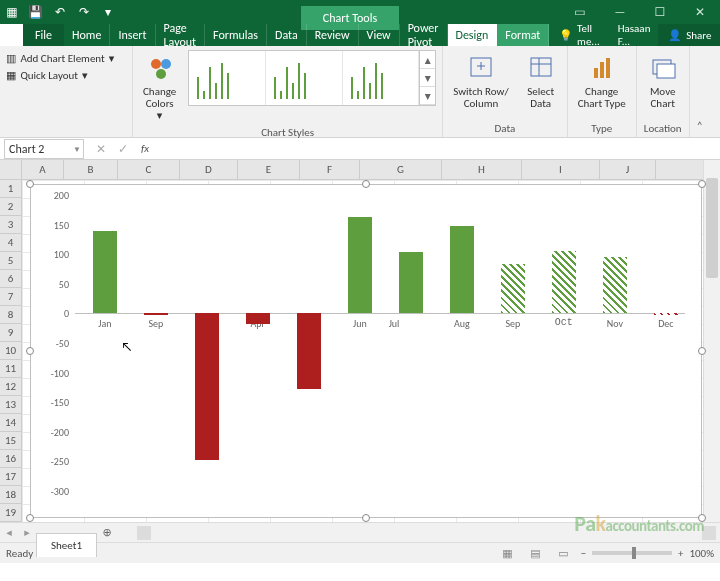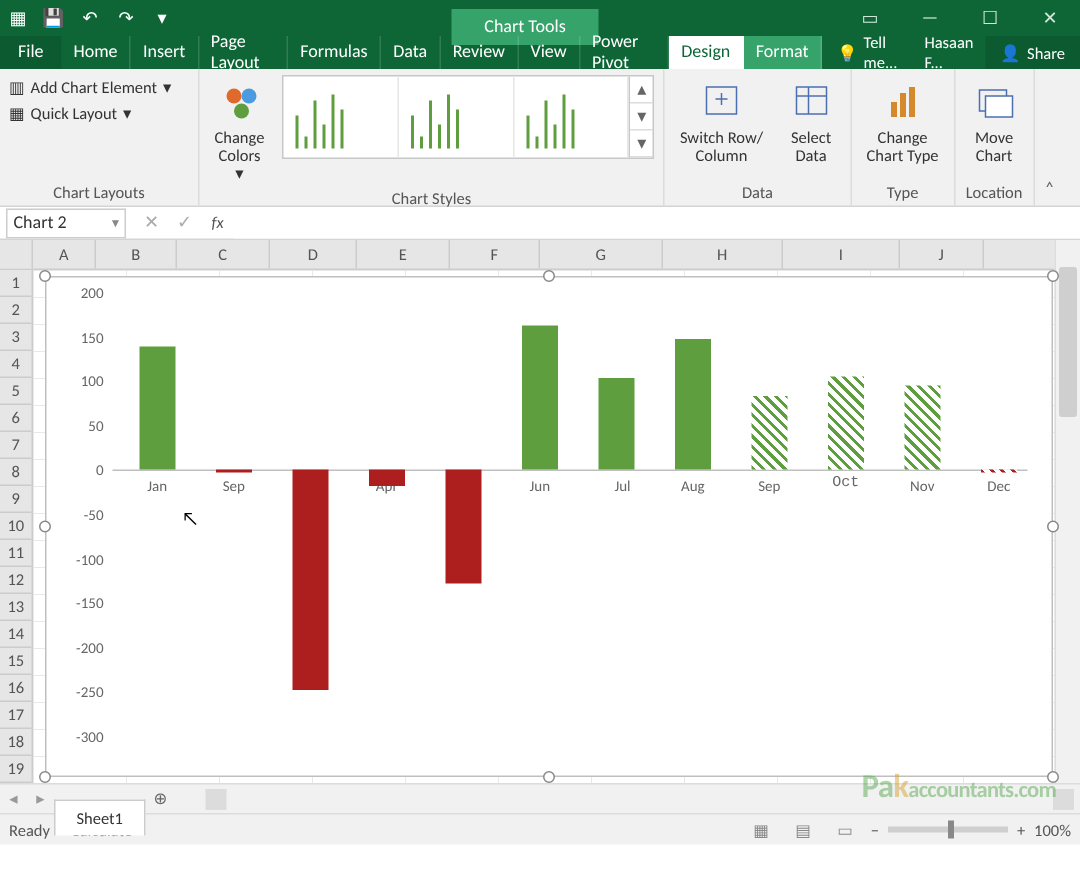--- a/index.html
+++ b/index.html
@@ -10,21 +10,21 @@
   .tb-left { display: flex; align-items: center; }
   .tb-icon { width: 24px; height: 24px; display: flex; align-items: center; justify-content: center; color: #fff; }
   .tb-spacer { flex: 1; display: flex; align-items: center; justify-content: center; gap: 6px; }
   .tb-filename { color: #cfe8da; font-size: 12px; }
   .chart-tools { background: #36a36a; color: #fff; padding: 3px 22px; height: 24px; display: flex; align-items: center; font-size: 12px; margin-left: 20px; margin-top: 12px; }
   .tb-right { display: flex; align-items: center; }
   .tb-btn { width: 40px; height: 24px; display: flex; align-items: center; justify-content: center; color: #cfe8da; }
   .tb-close { width: 40px; }
 
   
-  .tabs { height: 22px; background: #0e6637; display: flex; align-items: stretch; }
+  .tabs { height: 22px; background: #0e6637; display: flex; align-items: stretch; margin-left: 23px; }
   .tab { padding: 0 8px; display: flex; align-items: center; color: #fff; font-size: 12px; border-right: 1px solid rgba(255,255,255,0.15); cursor: pointer; }
   .file-tab { background: #0b5a30; padding: 0 12px; border-right: none; }
   .tab.active { background: #fff; color: #0e6637; }
   .tab.context { background: #ffffff; }
   .tabs-right { margin-left: auto; display: flex; align-items: center; color: #fff; font-size: 11px; }
   .tell-me { padding: 0 10px; display: flex; align-items: center; gap: 4px; }
   .user { padding: 0 8px; }
   .share-btn { background: #0b5a30; padding: 0 10px; display: flex; align-items: center; gap: 4px; height: 22px; }
 
   
@@ -167,21 +167,20 @@
           <span>Add Chart Element</span>
           <span>▾</span>
         </div>
         <div class="layout-item">
           <span>▦</span>
           <span>Quick Layout</span>
           <span>▾</span>
         </div>
       </div>
     </div>
-    <div class="group-label">Chart Layouts</div>
   </div>
 
   <div class="group">
     <div class="group-body">
       <div class="ctrl">
         <div class="icon">
           <svg width="28" height="28">
               <circle cx="10" cy="10" r="5" fill="#e06a2c"></circle>
               <circle cx="20" cy="10" r="5" fill="#4c9adf"></circle>
               <circle cx="15" cy="20" r="5" fill="#5f9e3e"></circle>
@@ -372,21 +371,21 @@
             <div class="xlabel" style="left: 80.85px; top: 118.4px;">Sep</div>
             <div class="bar red" style="left: 68.85px; top: 118.4px; height: 1.184px;"></div>
             <div class="xlabel" style="left: 131.85px; top: 118.4px;">Mar</div>
             <div class="bar red" style="left: 119.85px; top: 118.4px; height: 146.816px;"></div>
             <div class="xlabel" style="left: 182.85px; top: 118.4px;">Apr</div>
             <div class="bar red" style="left: 170.85px; top: 118.4px; height: 10.656px;"></div>
             <div class="xlabel" style="left: 233.85px; top: 118.4px;">May</div>
             <div class="bar red" style="left: 221.85px; top: 118.4px; height: 75.776px;"></div>
             <div class="xlabel" style="left: 284.85px; top: 118.4px;">Jun</div>
             <div class="bar green" style="left: 272.85px; top: 21.904px; height: 96.496px;"></div>
-            <div class="xlabel" style="left: 340px; top: 118.4px; text-align: right;">Jul</div>
+            <div class="xlabel" style="left: 319px; top: 118.4px; text-align: right;">Jul</div>
             <div class="bar green" style="left: 323.85px; top: 56.832px; height: 61.568px;"></div>
             <div class="xlabel" style="left: 386.85px; top: 118.4px;">Aug</div>
             <div class="bar green" style="left: 374.85px; top: 30.784px; height: 87.616px;"></div>
             <div class="xlabel" style="left: 437.85px; top: 118.4px;">Sep</div>
             <div class="bar hatchg" style="left: 425.85px; top: 69.264px; height: 49.136px;"></div>
             <div class="xlabel" style="left: 488.85px; top: 118.4px; font-family: Liberation Mono, monospace;">Oct</div>
             <div class="bar hatchg" style="left: 476.85px; top: 56.24px; height: 62.16px;"></div>
             <div class="xlabel" style="left: 539.85px; top: 118.4px;">Nov</div>
             <div class="bar hatchg" style="left: 527.85px; top: 61.568px; height: 56.832px;"></div>
             <div class="xlabel" style="left: 590.85px; top: 118.4px;">Dec</div>

